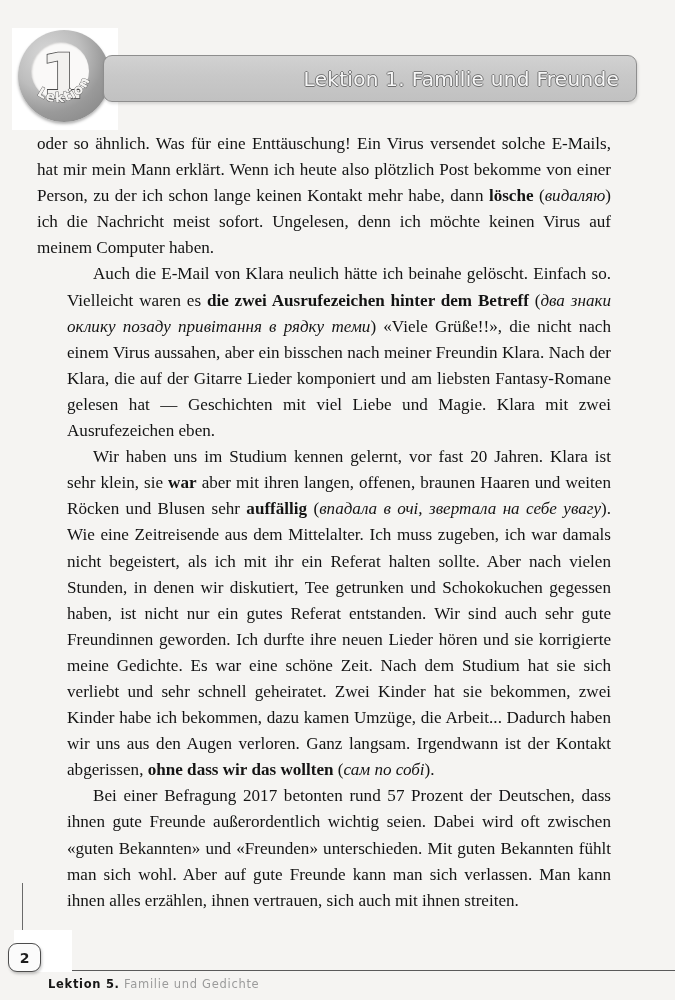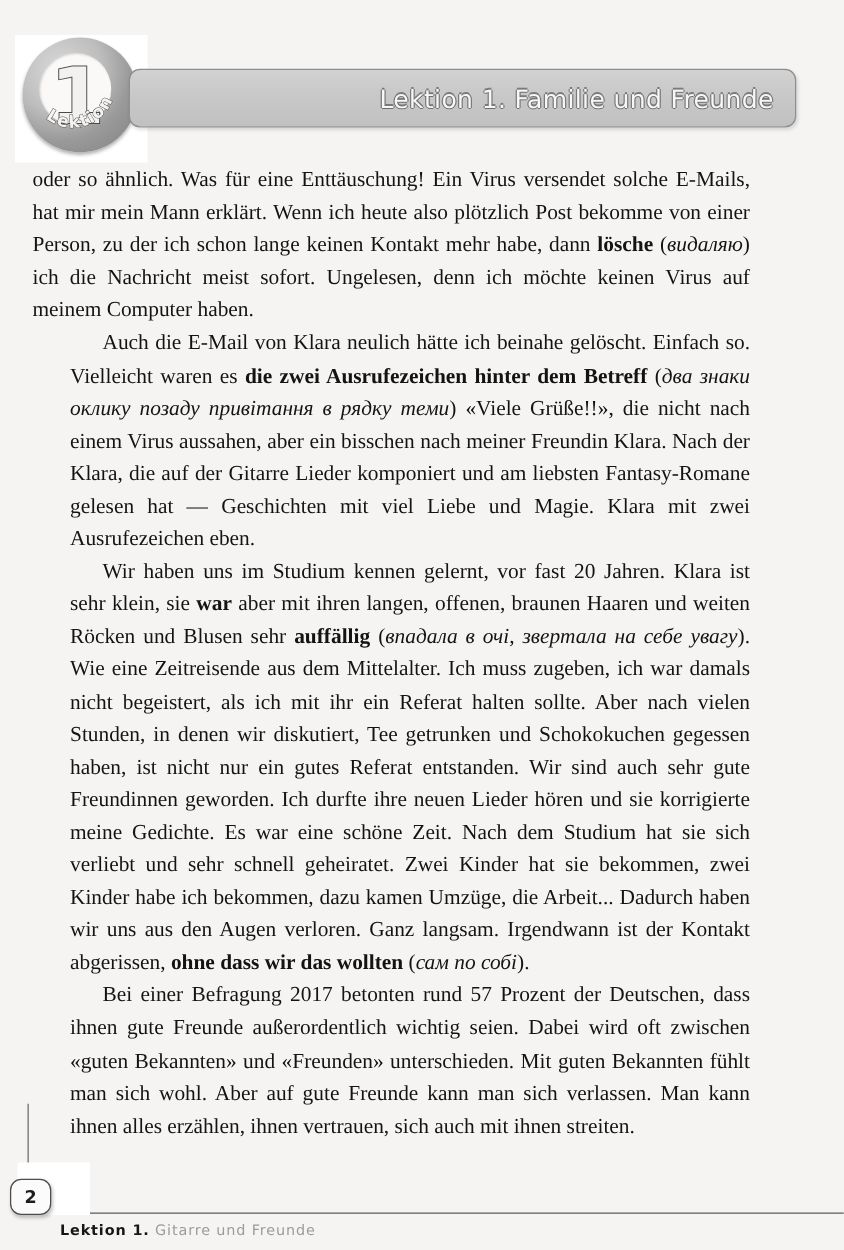--- a/index.html
+++ b/index.html
@@ -117,21 +117,21 @@
     letter-spacing: 0.3px;
     color: #f7f7f7;
     padding-right: 17px;
     text-shadow: 0 1px 0 #6d6d6d, 1px 0 0 #7a7a7a, -1px 0 0 #7a7a7a, 0 -1px 0 #7a7a7a;
     white-space: nowrap;
   }
 
   
   .content {
     position: absolute;
-    left: 26px;
+    left: 37px;
     top: 131px;
     width: 574px;
   }
   .para {
     margin: 0;
     font-size: 17.1px;
     line-height: 26.1px;
     text-align: justify;
     text-justify: inter-word;
     color: #131313;
@@ -255,16 +255,16 @@
   </div>
 
 <div class="footer">
   <div class="margin-rule"></div>
   <div class="footer-white"></div>
   <div class="page-num-box">
     <span class="page-num">2</span>
   </div>
   <div class="footer-rule"></div>
   <div class="footer-label">
-    <span class="strong">Lektion 1.</span>
-    <span class="light">Gitarre und Freunde</span>
+    <span class="strong">Lektion 5.</span>
+    <span class="light">Familie und Gedichte</span>
   </div>
 </div>
 
 </body></html>

